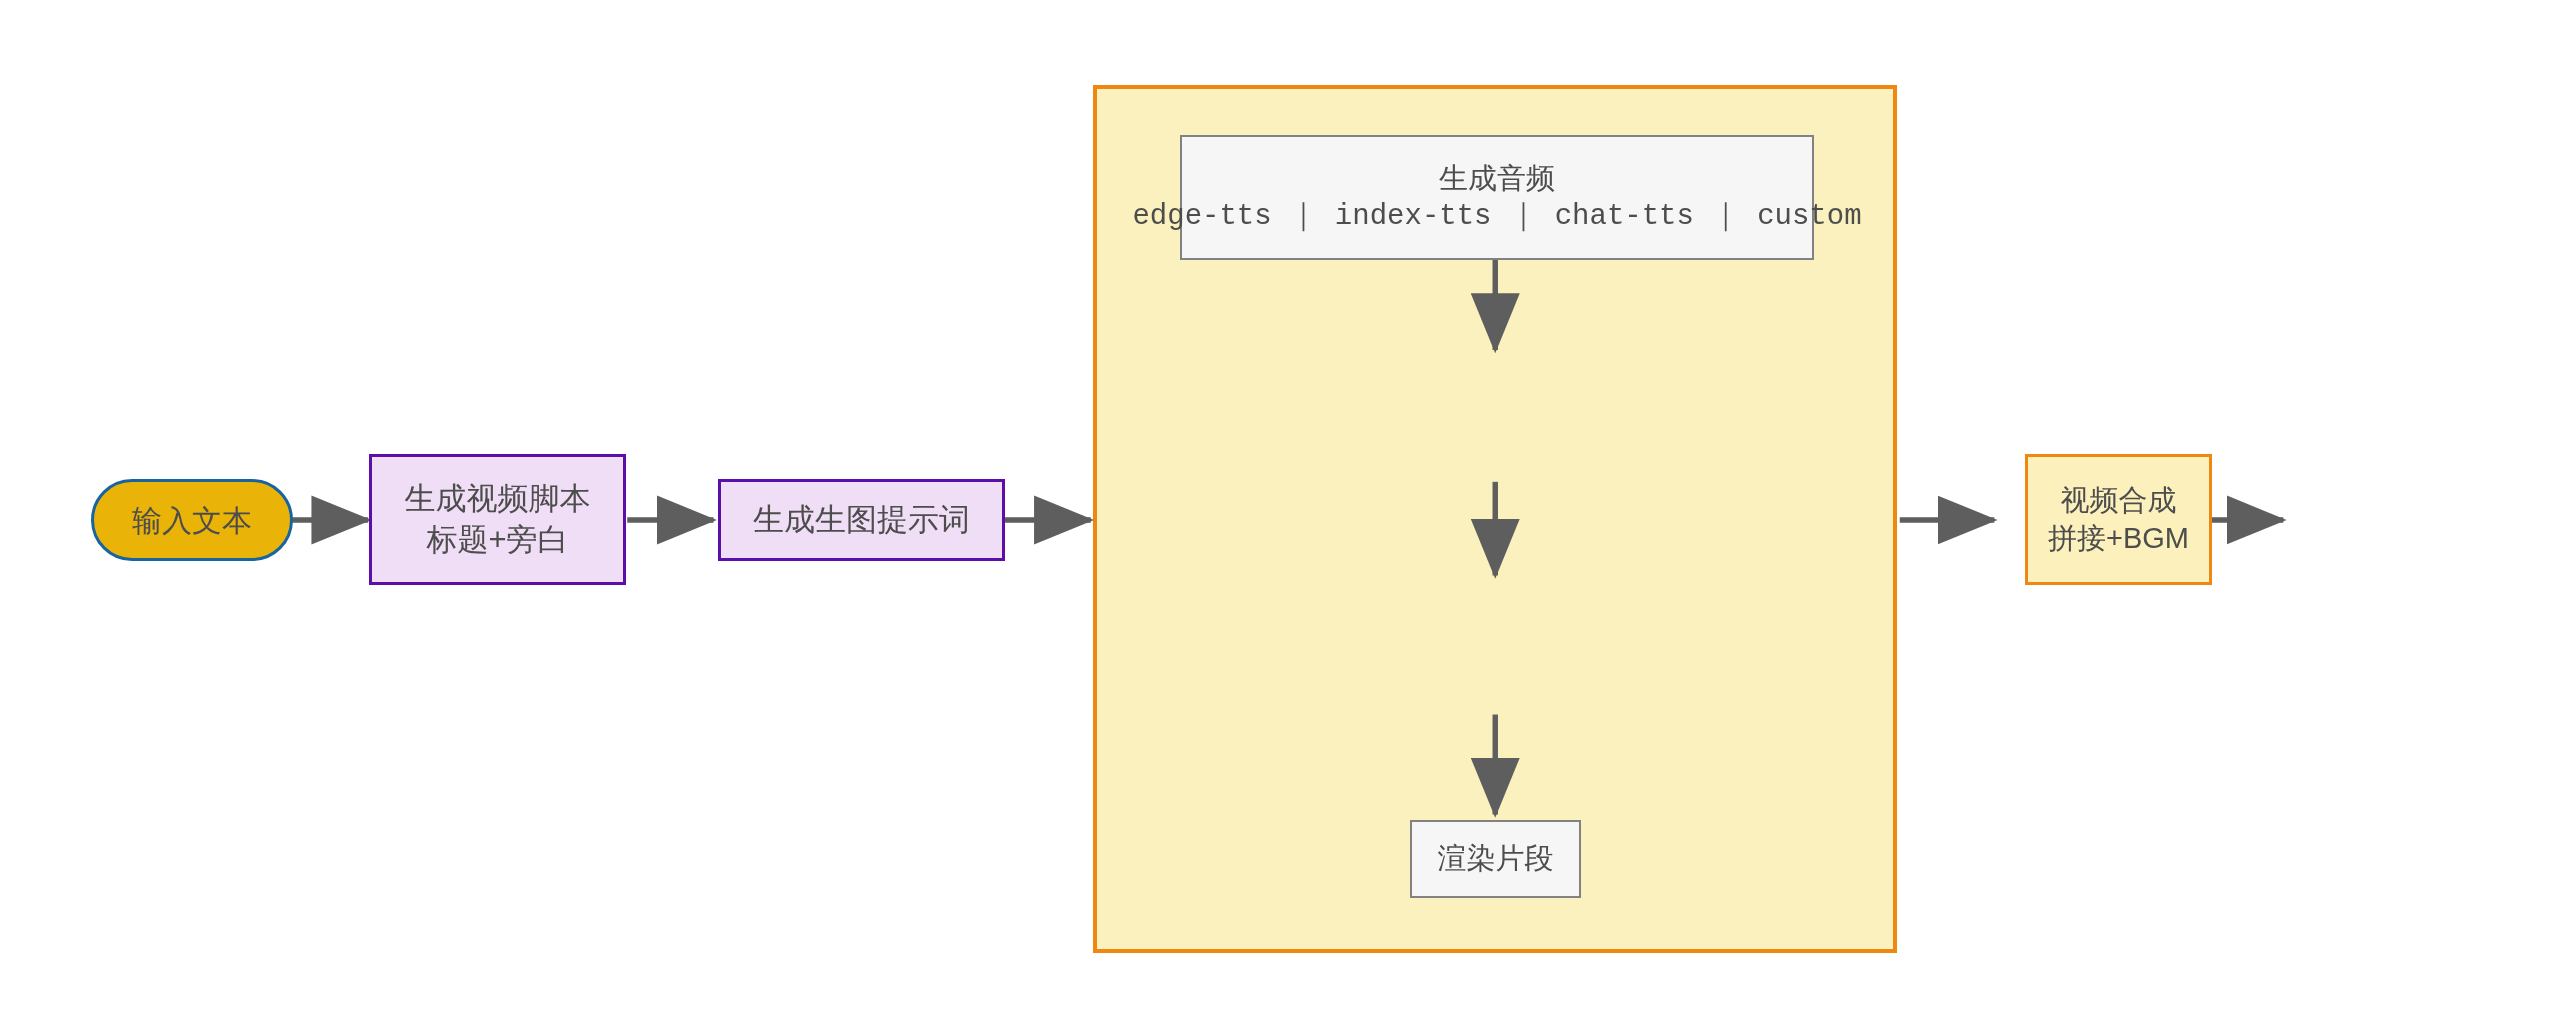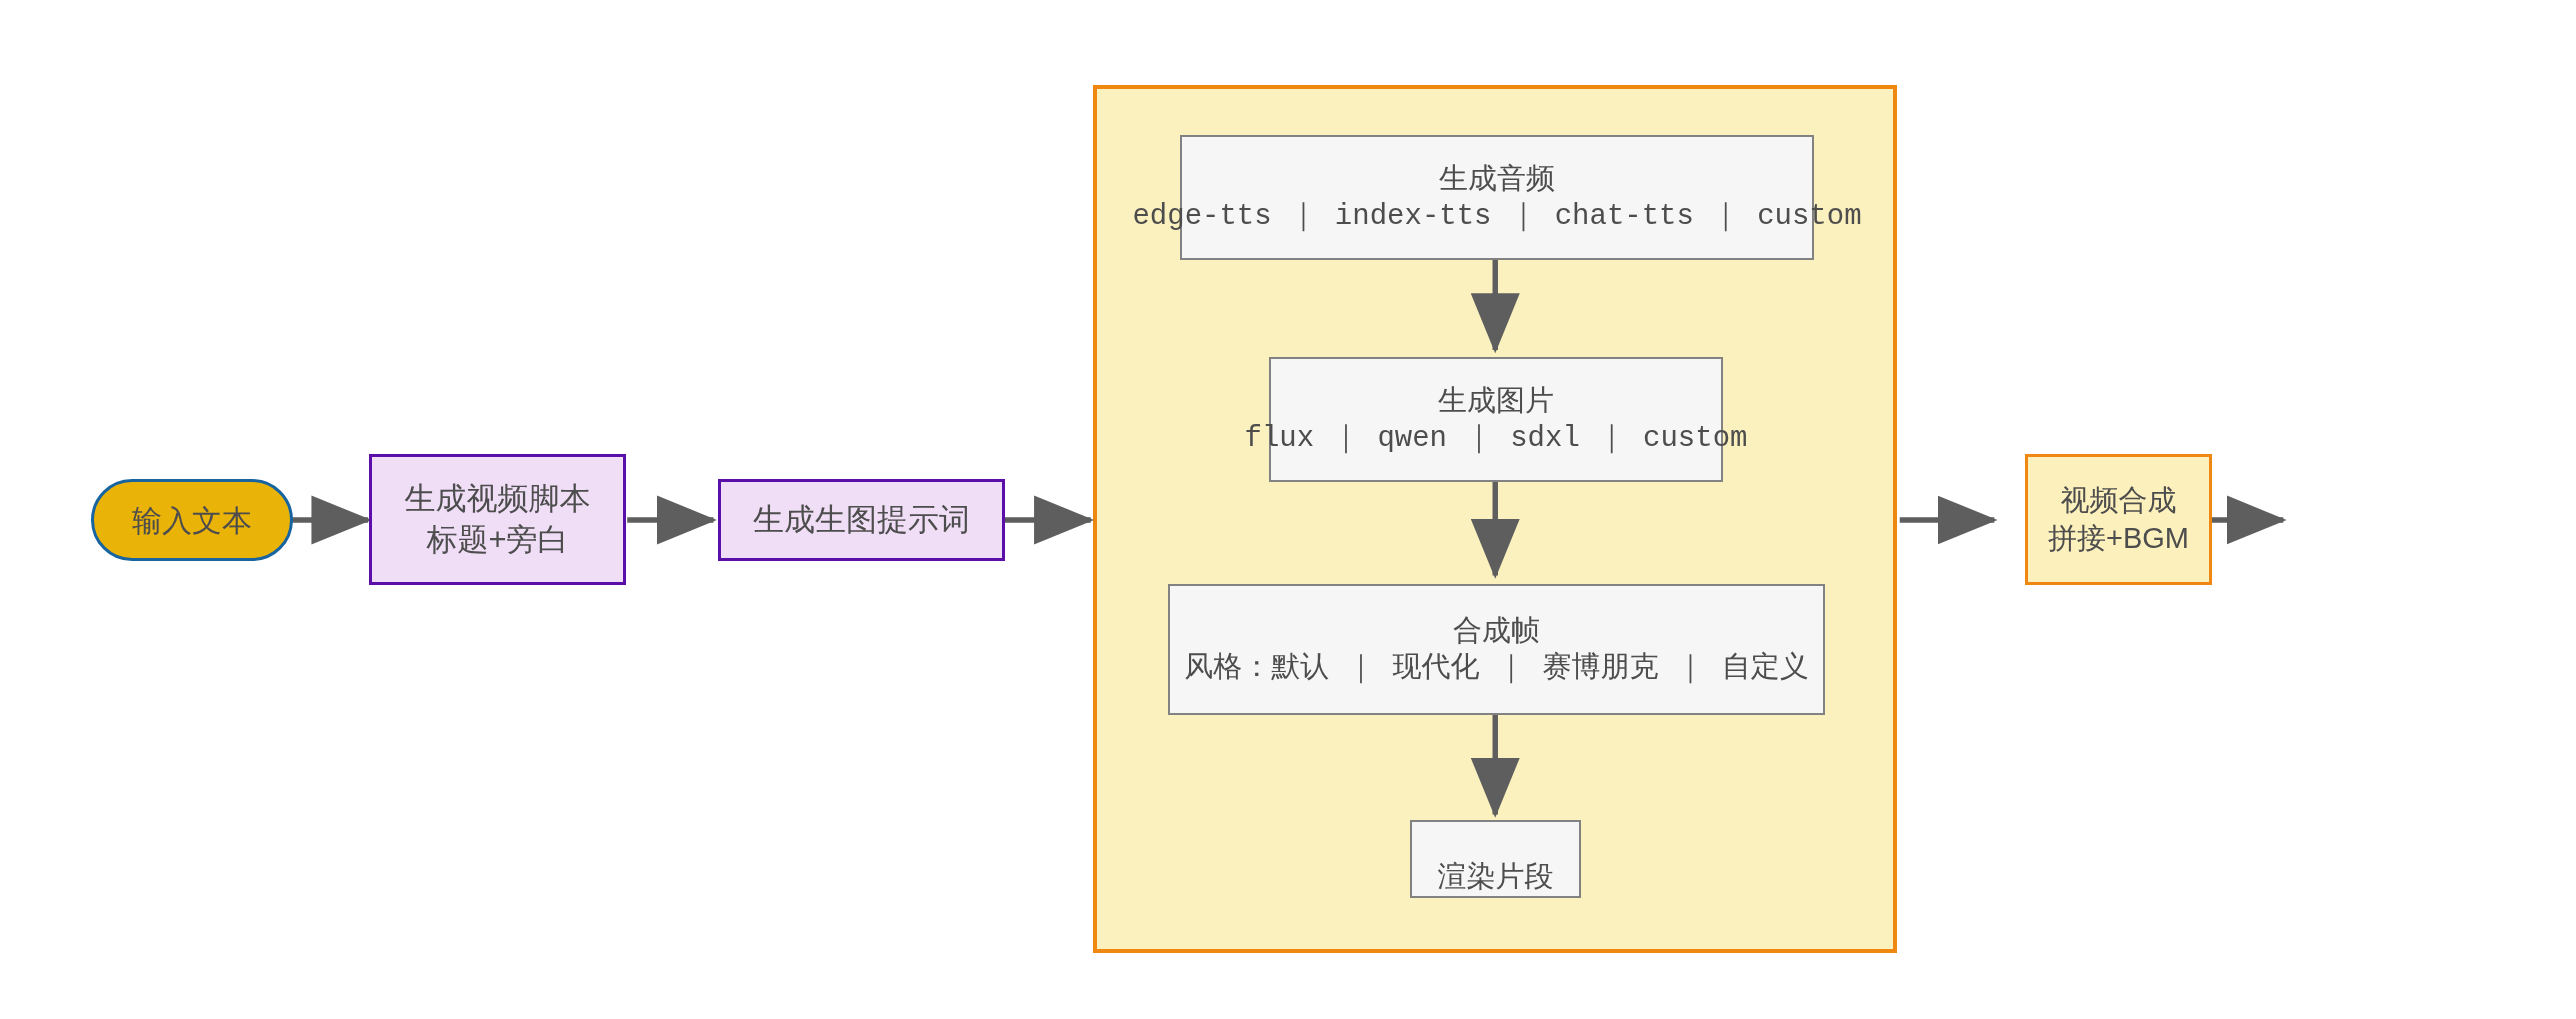--- a/index.html
+++ b/index.html
@@ -112,31 +112,23 @@
   <div class="node n-process" style="left:369px; top:454px; width:257px; height:131px;">
     <span class="ln">生成视频脚本</span>
     <span class="ln">标题+旁白</span>
   </div>
 
   <div class="node n-plain" style="left:1180px; top:135px; width:634px; height:125px;">
     <span class="ln">生成音频</span>
     <span class="ln sub">edge-tts ｜ index-tts ｜ chat-tts ｜ custom</span>
   </div>
 
-  <div class="node n-plain" style="left:1269px; top:357px; width:454px; height:125px;">
-    <span class="ln">生成图片</span>
-    <span class="ln sub">flux ｜ qwen ｜ sdxl ｜ custom</span>
-  </div>
 
-  <div class="node n-plain" style="left:1168px; top:584px; width:657px; height:131px;">
-    <span class="ln">合成帧</span>
-    <span class="ln sub">风格：默认 ｜ 现代化 ｜ 赛博朋克 ｜ 自定义</span>
-  </div>
 
-  <div class="node n-plain" style="left:1410px; top:820px; width:171px; height:78px;justify-content:flex-end;">
+  <div class="node n-plain" style="left:1410px; top:820px; width:171px; height:78px;">
     <span class="ln">渲染片段</span>
   </div>
 
   <div class="node n-highlight" style="left:1996px; top:454px; width:187px; height:131px;margin-left:29px;">
     <span class="ln">视频合成</span>
     <span class="ln">拼接+BGM</span>
   </div>
 
 
 </div>

